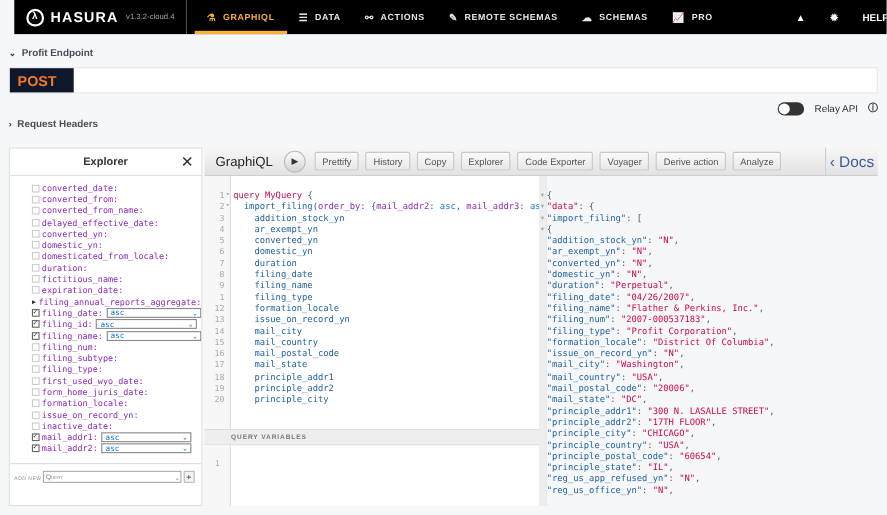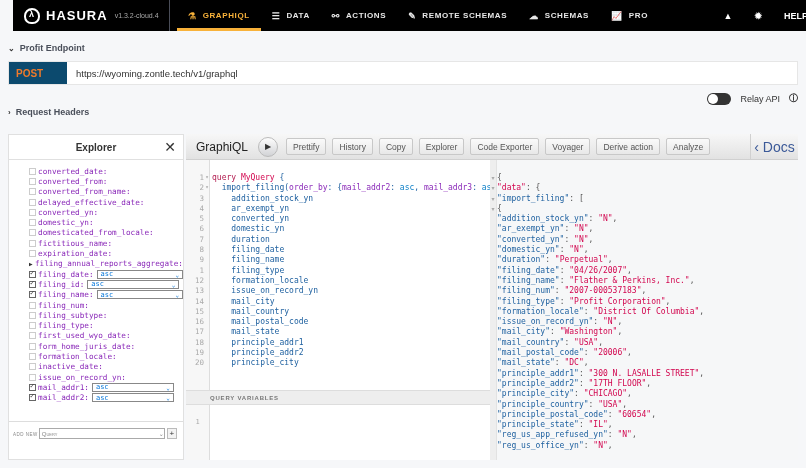--- a/index.html
+++ b/index.html
@@ -12,21 +12,21 @@
 .version{color:#aaa;font-size:7px;margin-left:7px}
 .nav{display:flex;height:31px;margin-left:7px}
 .nav-item{display:flex;align-items:center;padding:0 11px;color:#e6e6e6;font-size:8px;font-weight:bold;letter-spacing:.6px;height:31px}
 .nav-item.active{color:#f8b23a;border-bottom:3px solid #f8b23a;padding-top:3px}
 .nav-item .ic{margin-right:6px;font-size:9px}
 .right-icons{margin-left:auto;display:flex;align-items:center;height:31px}
 .right-icons span{color:#fff;font-size:9px;font-weight:bold;padding:0 11px}
 .endpoint-toggle{position:absolute;left:8px;top:43px;font-size:9px;font-weight:bold;color:#4a4f5a;display:flex;align-items:center}
 .chev{font-size:8px;margin-right:5px;color:#333}
 .endpoint-bar{position:absolute;left:8px;top:61px;width:790px;height:24px;background:#fff;border:1px solid #e6e6e6;display:flex;align-items:center}
-.method{width:58px;height:22px;background:#0c4a6e;color:#f07a2a;font-size:10px;font-weight:bold;display:flex;align-items:center;padding-left:7px}
+.method{width:58px;height:22px;background:#0f172a;color:#f07a2a;font-size:13px;font-weight:bold;display:flex;align-items:center;padding-left:7px}
 .url{font-size:9.5px;color:#333;padding-left:9px}
 .relay{position:absolute;right:8px;top:92px;display:flex;align-items:center;font-size:9px;color:#333}
 .toggle{width:24px;height:12px;background:#333;border-radius:6px;position:relative;margin-right:9px}
 .toggle:before{content:"";position:absolute;left:1px;top:1px;width:10px;height:10px;background:#fff;border-radius:50%}
 .info-ic{margin-left:9px;font-size:9px;font-weight:bold}
 .headers-toggle{position:absolute;left:8px;top:107px;font-size:9px;font-weight:bold;color:#4a4f5a;display:flex;align-items:center}
 .explorer{position:absolute;left:8px;top:134px;width:176px;height:326px;background:#fff;border:1px solid #e0e0e0}
 .ex-head{height:25px;display:flex;align-items:center;justify-content:center;border-bottom:1px solid #e0e0e0;font-size:10px;font-weight:bold;position:relative}
 .ex-close{position:absolute;right:7px;top:4px;font-size:14px;font-weight:normal}
 .ex-list{padding:6px 0 0 20px;height:262px;overflow:hidden;font-family:"DejaVu Sans Mono",monospace;font-size:7.7px}
@@ -110,21 +110,20 @@
     <span>HELP</span>
   </div>
 </div>
 
 <div class="endpoint-toggle">
   <span class="chev">⌄</span>
   <span>Profit Endpoint</span>
 </div>
 <div class="endpoint-bar">
   <div class="method">POST</div>
-  <div class="url">https://wyoming.zontle.tech/v1/graphql</div>
 </div>
 
 <div class="relay">
   <span class="toggle"></span>
   <span>Relay API</span>
   <span class="info-ic">ⓘ</span>
 </div>
 
 <div class="headers-toggle">
   <span class="chev">›</span>
@@ -160,20 +159,24 @@
       <div class="ex-row">
         <span class="cb"></span>
         <span>domestic_yn:</span>
       </div>
       <div class="ex-row">
         <span class="cb"></span>
         <span>domesticated_from_locale:</span>
       </div>
       <div class="ex-row">
         <span class="cb"></span>
+        <span>duration:</span>
+      </div>
+      <div class="ex-row">
+        <span class="cb"></span>
         <span>fictitious_name:</span>
       </div>
       <div class="ex-row">
         <span class="cb"></span>
         <span>expiration_date:</span>
       </div>
       <div class="ex-row">
         <span class="arrow">▶</span>
         <span>filing_annual_reports_aggregate:</span>
       </div>
@@ -220,25 +223,25 @@
       <div class="ex-row">
         <span class="cb"></span>
         <span>form_home_juris_date:</span>
       </div>
       <div class="ex-row">
         <span class="cb"></span>
         <span>formation_locale:</span>
       </div>
       <div class="ex-row">
         <span class="cb"></span>
+        <span>issue_on_record_yn:</span>
+      </div>
+      <div class="ex-row">
+        <span class="cb"></span>
         <span>inactive_date:</span>
-      </div>
-      <div class="ex-row">
-        <span class="cb"></span>
-        <span>issue_on_record_yn:</span>
       </div>
       <div class="ex-row">
         <span class="cb on"></span>
         <span>mail_addr1:</span>
         <span class="sel" style="width: 82px;">
           <span>asc</span>
           <span class="dd">⌄</span>
         </span>
       </div>
       <div class="ex-row">

